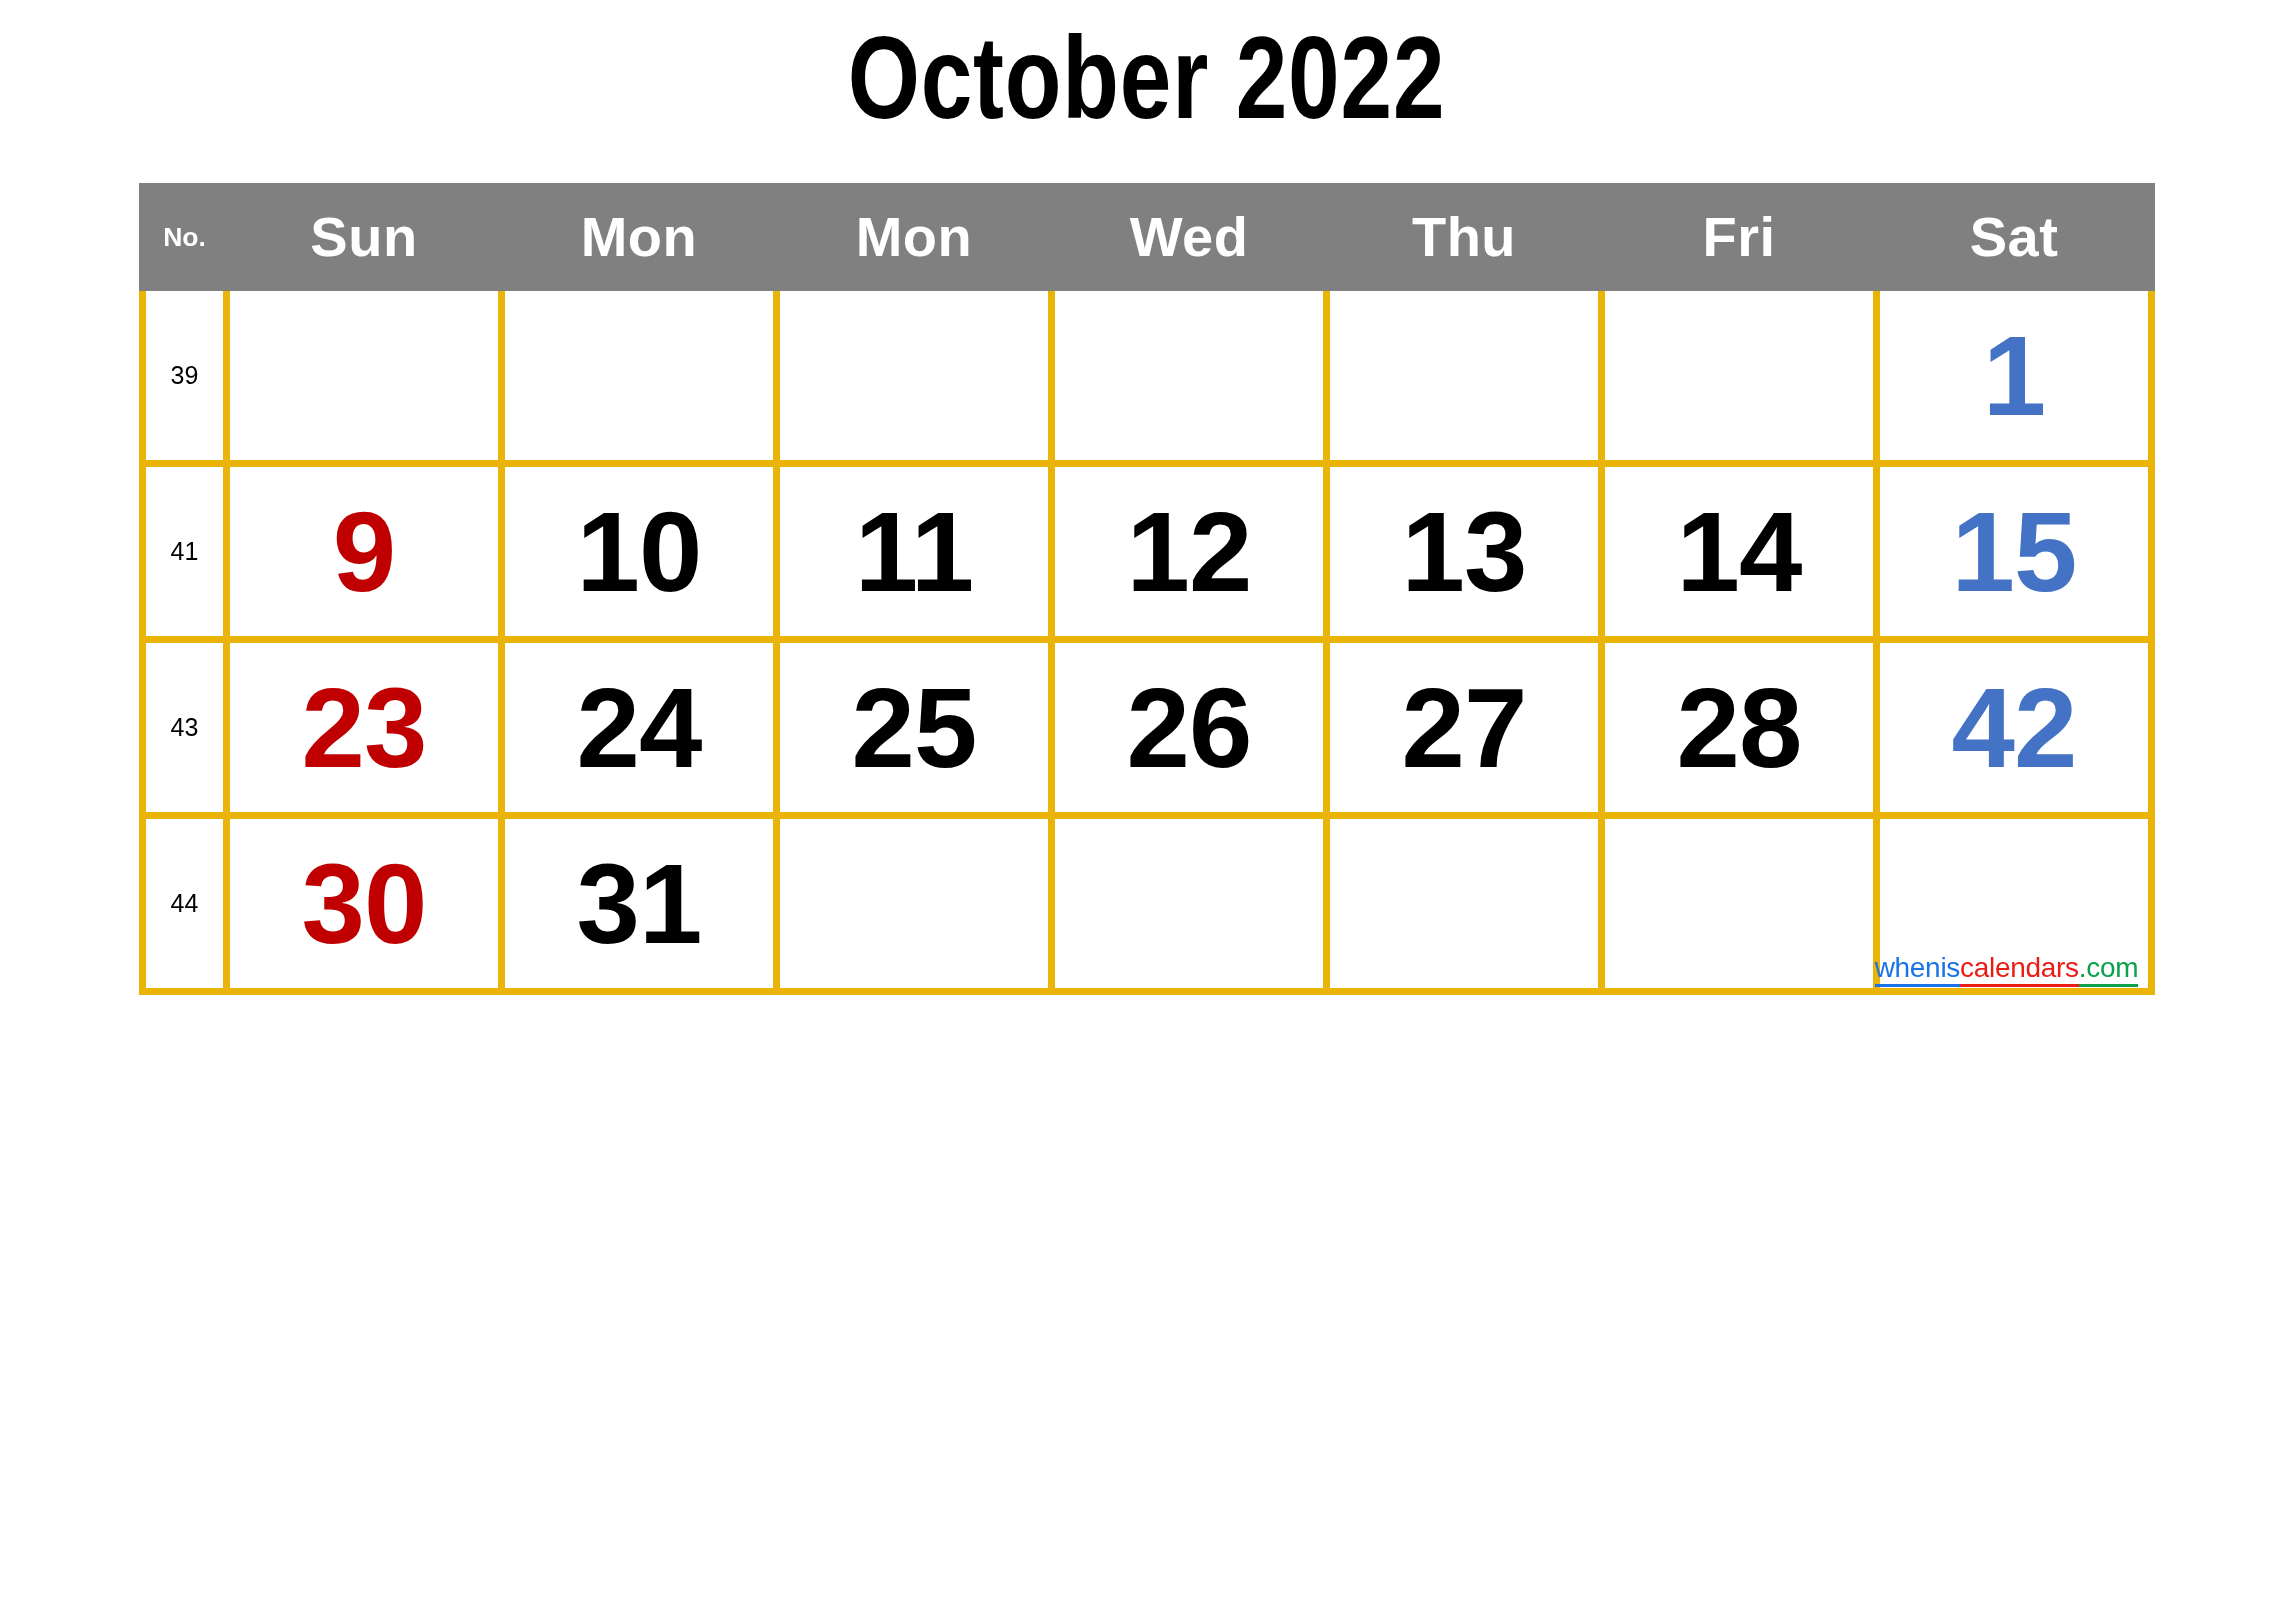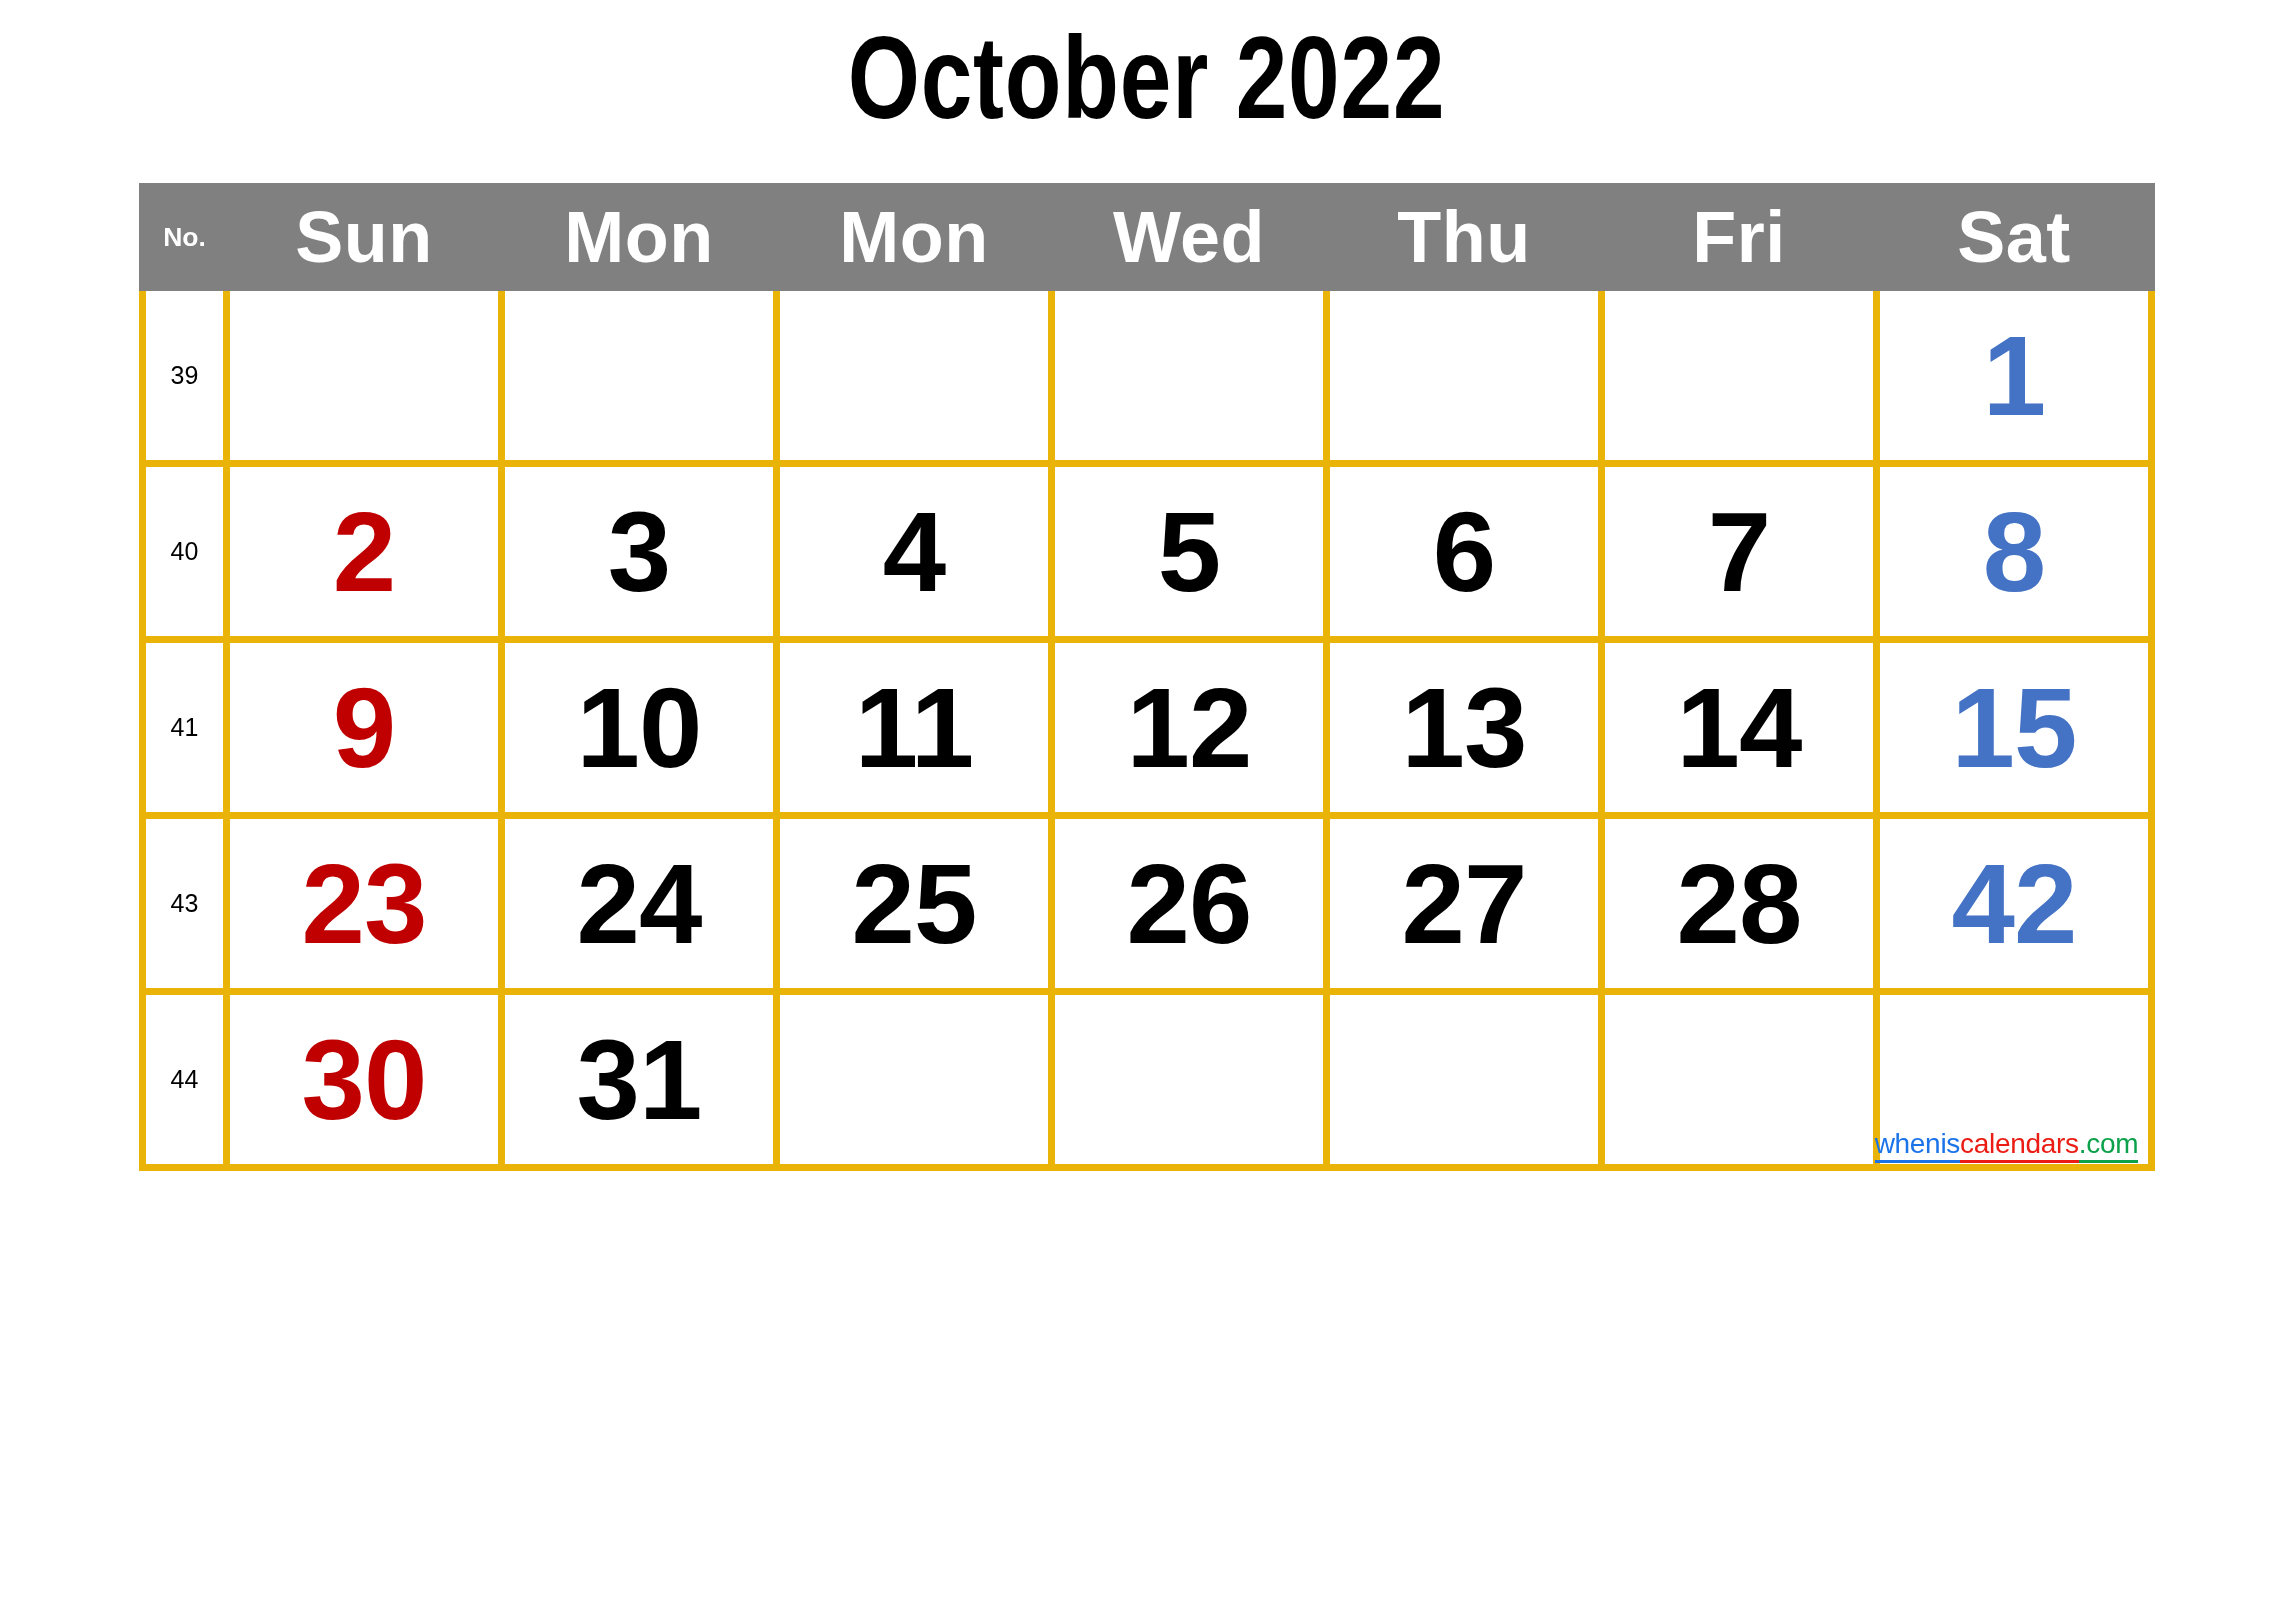--- a/index.html
+++ b/index.html
@@ -60,21 +60,21 @@
   }
 
   
   #calendar thead th {
     background: #808080;
     border-color: #808080;
     color: #ffffff;
     height: 94px;
     font-family: "Liberation Sans Narrow", "Liberation Sans", sans-serif;
     font-weight: bold;
-    font-size: 72px;
+    font-size: 56px;
     line-height: 94px;
     letter-spacing: 0.5px;
   }
   #calendar thead th.wk-head {
     font-size: 26.5px;
     font-weight: bold;
     letter-spacing: 0;
   }
 
   
@@ -166,30 +166,20 @@
           <td class="wk-cell">39</td>
           <td class="day-cell"><span class="daynum sun empty"></span></td>
           <td class="day-cell"><span class="daynum wd empty"></span></td>
           <td class="day-cell"><span class="daynum wd empty"></span></td>
           <td class="day-cell"><span class="daynum wd empty"></span></td>
           <td class="day-cell"><span class="daynum wd empty"></span></td>
           <td class="day-cell"><span class="daynum wd empty"></span></td>
           <td class="day-cell"><span class="daynum sat">1</span></td>
         </tr>
         <tr>
-          <td class="wk-cell">40</td>
-          <td class="day-cell"><span class="daynum sun">2</span></td>
-          <td class="day-cell"><span class="daynum wd">3</span></td>
-          <td class="day-cell"><span class="daynum wd">4</span></td>
-          <td class="day-cell"><span class="daynum wd">5</span></td>
-          <td class="day-cell"><span class="daynum wd">6</span></td>
-          <td class="day-cell"><span class="daynum wd">7</span></td>
-          <td class="day-cell"><span class="daynum sat">8</span></td>
-        </tr>
-        <tr>
           <td class="wk-cell">41</td>
           <td class="day-cell"><span class="daynum sun">9</span></td>
           <td class="day-cell"><span class="daynum wd">10</span></td>
           <td class="day-cell"><span class="daynum wd">11</span></td>
           <td class="day-cell"><span class="daynum wd">12</span></td>
           <td class="day-cell"><span class="daynum wd">13</span></td>
           <td class="day-cell"><span class="daynum wd">14</span></td>
           <td class="day-cell"><span class="daynum sat">15</span></td>
         </tr>
         <tr>

